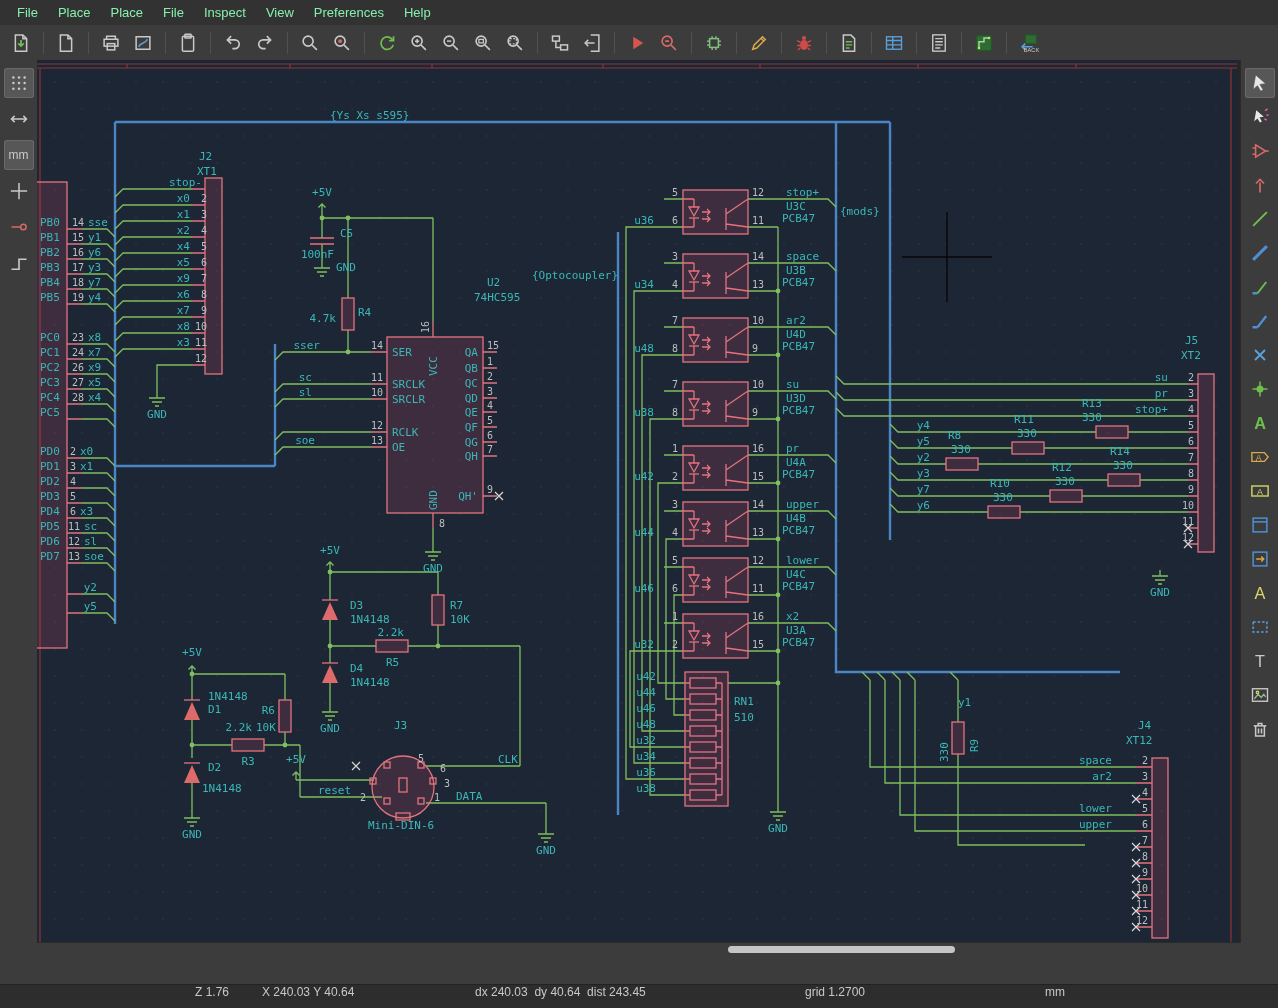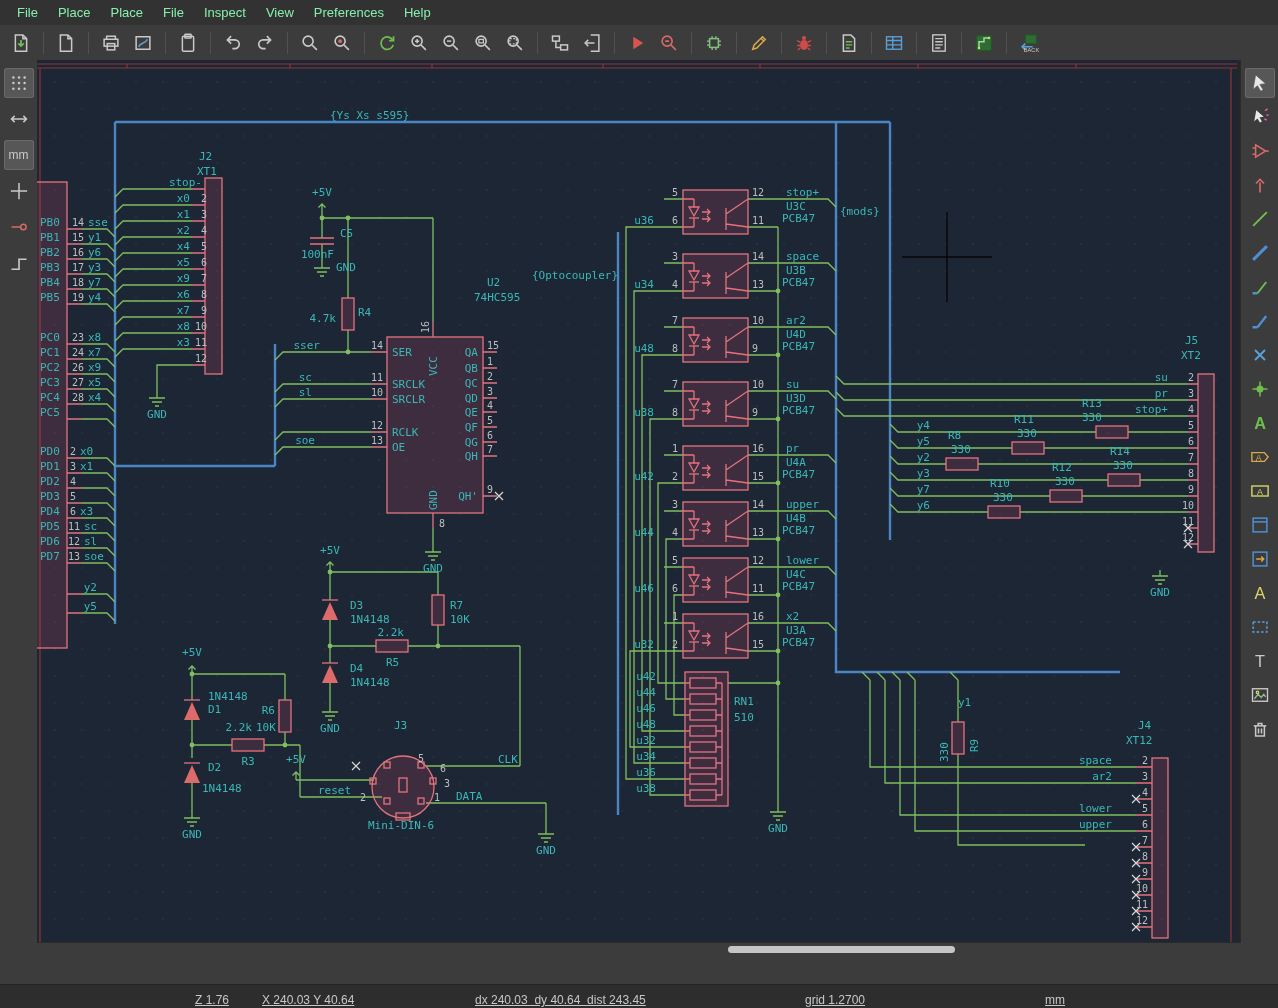--- a/index.html
+++ b/index.html
@@ -11,21 +11,21 @@
   .sep{width:1px;height:22px;background:#505050;margin:0 5px;}
   .sidebar{position:absolute;top:60px;bottom:23px;width:37px;background:#3c3c3c;display:flex;flex-direction:column;align-items:center;padding-top:8px;gap:6px;}
   .sidebar.left{left:0;border-right:1px solid #2a2a2a;}
   .sidebar.right{right:0;border-left:1px solid #2a2a2a;gap:4px;}
   .vbtn{width:30px;height:30px;display:flex;align-items:center;justify-content:center;background:transparent;border:none;border-radius:3px;padding:0;color:#c9c9c9;font-size:12px;}
   .vbtn.active{background:#575757;box-shadow:inset 0 0 0 1px #6a6a6a;}
   .canvas-wrap{position:absolute;left:37px;top:60px;width:1200px;height:882px;background:#1d2634;}
   .bottomstrip{position:absolute;left:37px;right:37px;top:942px;height:43px;background:#3c3c3c;border-top:1px solid #2a2a2a;}
   .hscroll{position:absolute;left:691px;top:3px;width:227px;height:7px;border-radius:4px;background:#c5c5c5;}
   .statusbar{position:absolute;left:0;right:0;bottom:0;height:23px;background:#2d2d2d;border-top:1px solid #222;color:#c8c8c8;font-size:12px;}
-  .statusbar span{position:absolute;top:8px;white-space:pre;text-decoration:underline;}
+  .statusbar span{position:absolute;top:0;white-space:pre;}
   .st-zoom{left:195px;} .st-pos{left:262px;} .st-delta{left:475px;} .st-grid{left:805px;} .st-units{left:1045px;}
   
   .sl{font-family:"DejaVu Sans Mono",monospace;}
   .sl.t{fill:#3ab8b8;font-size:11px;}
   .sl.g{fill:#bfbfbf;font-size:10px;}
   .wire{stroke:#7fbf5f;stroke-width:1.3;fill:none;}
   .bus{stroke:#4a86c6;stroke-width:2.4;fill:none;}
   .comp{stroke:#e4737f;stroke-width:1.3;fill:none;}
   .compfill{stroke:#e4737f;stroke-width:1.3;fill:rgba(232,90,125,0.16);}
   .dfill{fill:#dd6b6b;stroke:none;}

